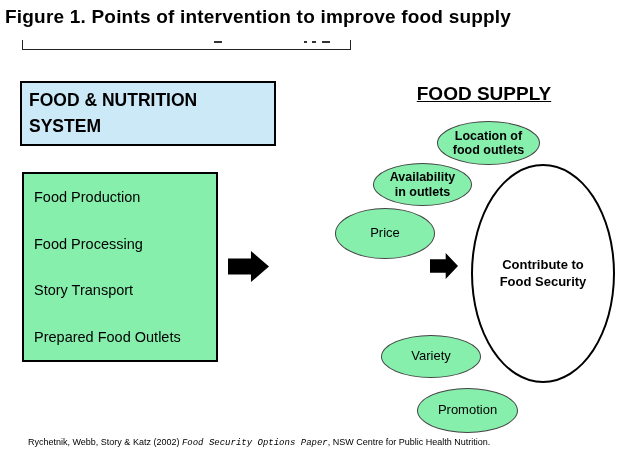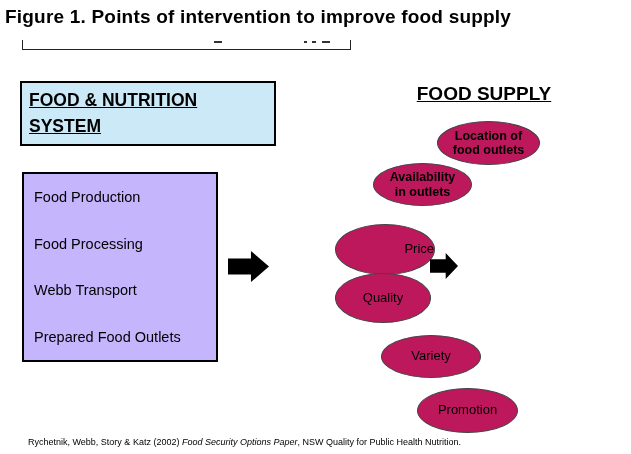--- a/index.html
+++ b/index.html
@@ -44,28 +44,27 @@
     box-sizing: border-box;
     display: flex;
     align-items: center;
   }
   .fns-box .hd {
     font-size: 17.5px;
     font-weight: bold;
     line-height: 1.45;
     padding-left: 7px;
     padding-right: 10px;
-    text-decoration: underline;
   }
 
   .list-box {
     position: absolute;
     left: 22px; top: 172px;
     width: 196px; height: 190px;
-    background: #c4b5fd;
+    background: #86efac;
     border: 2px solid #000;
     box-sizing: border-box;
     display: flex;
     flex-direction: column;
     justify-content: space-around;
     padding-left: 10px;
   }
   .list-item { font-size: 14.5px; line-height: 1; }
 
   .arrow {
@@ -84,34 +83,34 @@
     font-size: 19px;
     font-weight: bold;
     white-space: nowrap;
     text-decoration: underline;
   }
 
   .ellipse {
     position: absolute;
     border: 1px solid #444;
     border-radius: 50%;
-    background: #be185d;
+    background: #86efac;
     display: flex;
     align-items: center;
     justify-content: center;
     text-align: center;
     box-sizing: border-box;
   }
   .ellipse .lbl { white-space: pre-line; line-height: 1.15; }
   .bold-lbl .lbl { font-weight: bold; font-size: 12.5px; }
   .reg-lbl  .lbl { font-size: 13px; }
 
   .e-location     { left: 437px; top: 121px; width: 103px; height: 44px; }
   .e-availability { left: 373px; top: 163px; width:  99px; height: 43px; }
-  .e-price        { left: 335px; top: 224px; width: 100px; height: 51px; justify-content: flex-end; }
+  .e-price        { left: 335px; top: 208px; width: 100px; height: 51px; }
   .e-quality      { left: 335px; top: 273px; width:  96px; height: 50px; }
   .e-variety      { left: 381px; top: 335px; width: 100px; height: 43px; }
   .e-promotion    { left: 417px; top: 388px; width: 101px; height: 45px; text-align: center; }
 
   .big-ellipse {
     position: absolute;
     left: 471px; top: 164px;
     width: 144px; height: 219px;
     border: 2px solid #000;
     border-radius: 50%;
@@ -128,21 +127,21 @@
     line-height: 1.3;
     white-space: pre-line;
   }
 
   .citation {
     position: absolute;
     left: 28px; top: 437px;
     font-size: 9px;
     white-space: nowrap;
   }
-  .citation .work { font-style: italic; }
+  .citation .work { font-style: italic; font-family: Liberation Mono, monospace; }
 </style>
 </head>
 <body>
 
 <div class="canvas">
 
   <div class="fig-title">Figure 1. Points of intervention to improve food supply</div>
 
   <div class="clip-frag">
     <span class="remnant r1"></span>
@@ -151,49 +150,50 @@
     <span class="remnant r4"></span>
   </div>
 
   <div class="fns-box">
     <span class="hd">FOOD &amp; NUTRITION SYSTEM</span>
   </div>
 
   <div class="list-box">
     <div class="list-item">Food Production</div>
     <div class="list-item">Food Processing</div>
-    <div class="list-item">Webb Transport</div>
+    <div class="list-item">Story Transport</div>
     <div class="list-item">Prepared Food Outlets</div>
   </div>
 
   <div class="arrow arrow-main"></div>
 
   <div class="supply-heading">FOOD SUPPLY</div>
 
   <div class="ellipse bold-lbl e-location">
     <span class="lbl">Location of
 food outlets</span>
   </div>
   <div class="ellipse bold-lbl e-availability">
     <span class="lbl">Availability
 in outlets</span>
   </div>
   <div class="ellipse reg-lbl e-price">
     <span class="lbl">Price</span>
   </div>
-  <div class="ellipse reg-lbl e-quality">
-    <span class="lbl">Quality</span>
-  </div>
   <div class="ellipse reg-lbl e-variety">
     <span class="lbl">Variety</span>
   </div>
   <div class="ellipse reg-lbl e-promotion">
     <span class="lbl">Promotion</span>
   </div>
 
   <div class="arrow arrow-small"></div>
 
+  <div class="big-ellipse">
+    <span class="lbl">Contribute to
+Food Security</span>
+  </div>
 
   <div class="citation">
-    <span>Rychetnik, Webb, Story &amp; Katz (2002) </span><span class="work">Food Security Options Paper</span><span>, NSW Quality for Public Health Nutrition.</span>
+    <span>Rychetnik, Webb, Story &amp; Katz (2002) </span><span class="work">Food Security Options Paper</span><span>, NSW Centre for Public Health Nutrition.</span>
   </div>
 
 </div>
 
 </body></html>

